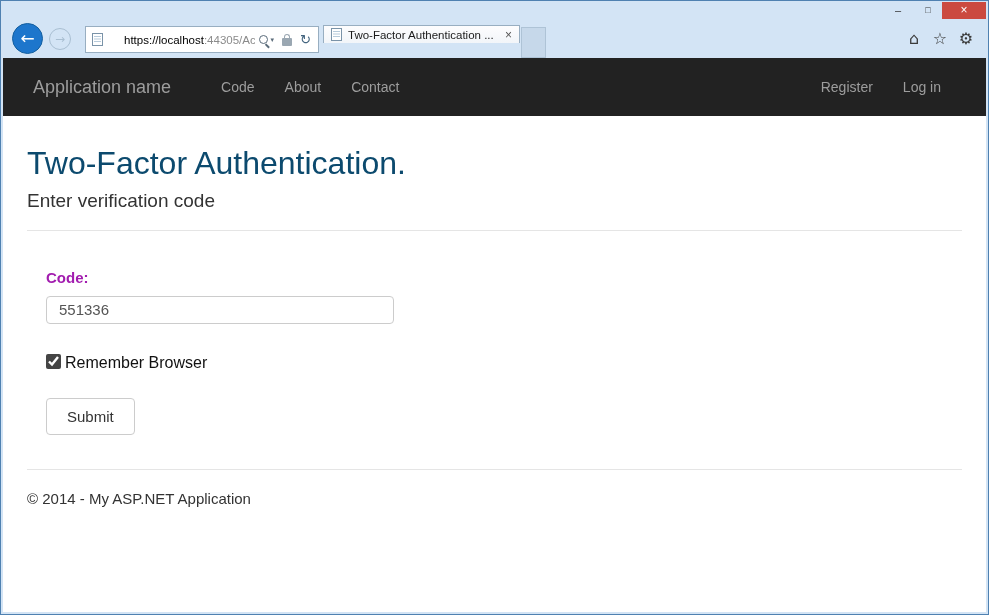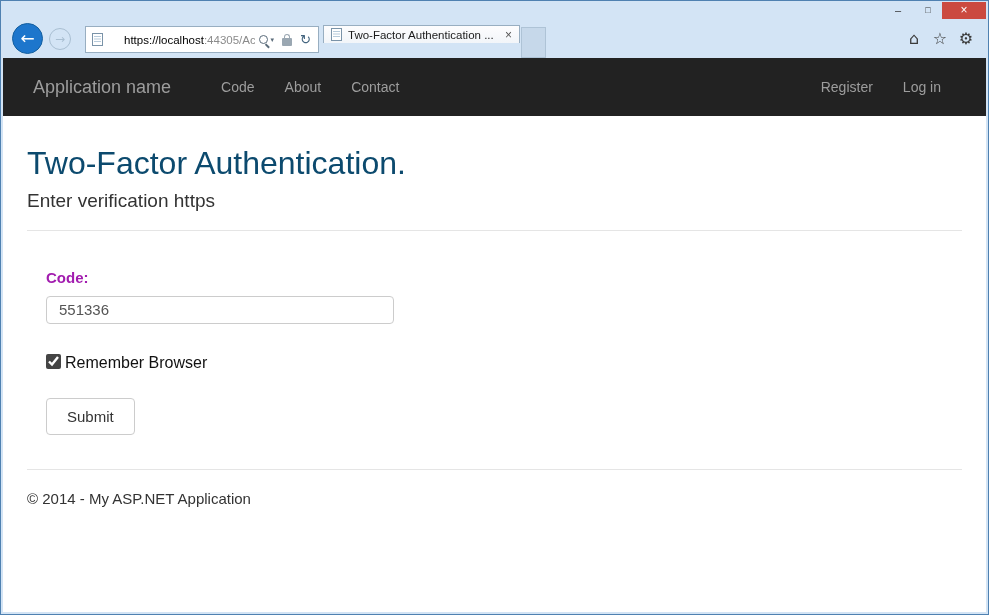--- a/index.html
+++ b/index.html
@@ -210,21 +210,21 @@
         <span class="nav-link">Contact</span>
       </div>
       <div class="right-links">
         <span class="nav-link">Register</span>
         <span class="nav-link">Log in</span>
       </div>
     </div>
 
     <div class="container">
       <h1 class="page-title">Two-Factor Authentication.</h1>
-      <div class="subtitle">Enter verification https</div>
+      <div class="subtitle">Enter verification code</div>
       <hr>
 
       <div class="tfa-form">
         <label class="code-label">Code:</label>
         <input class="code-input" type="text" value="551336" style="">
         <div class="checkbox-row">
           <input type="checkbox" checked="checked" style="">
           <span class="checkbox-label">Remember Browser</span>
         </div>
         <button class="submit-btn">Submit</button>

